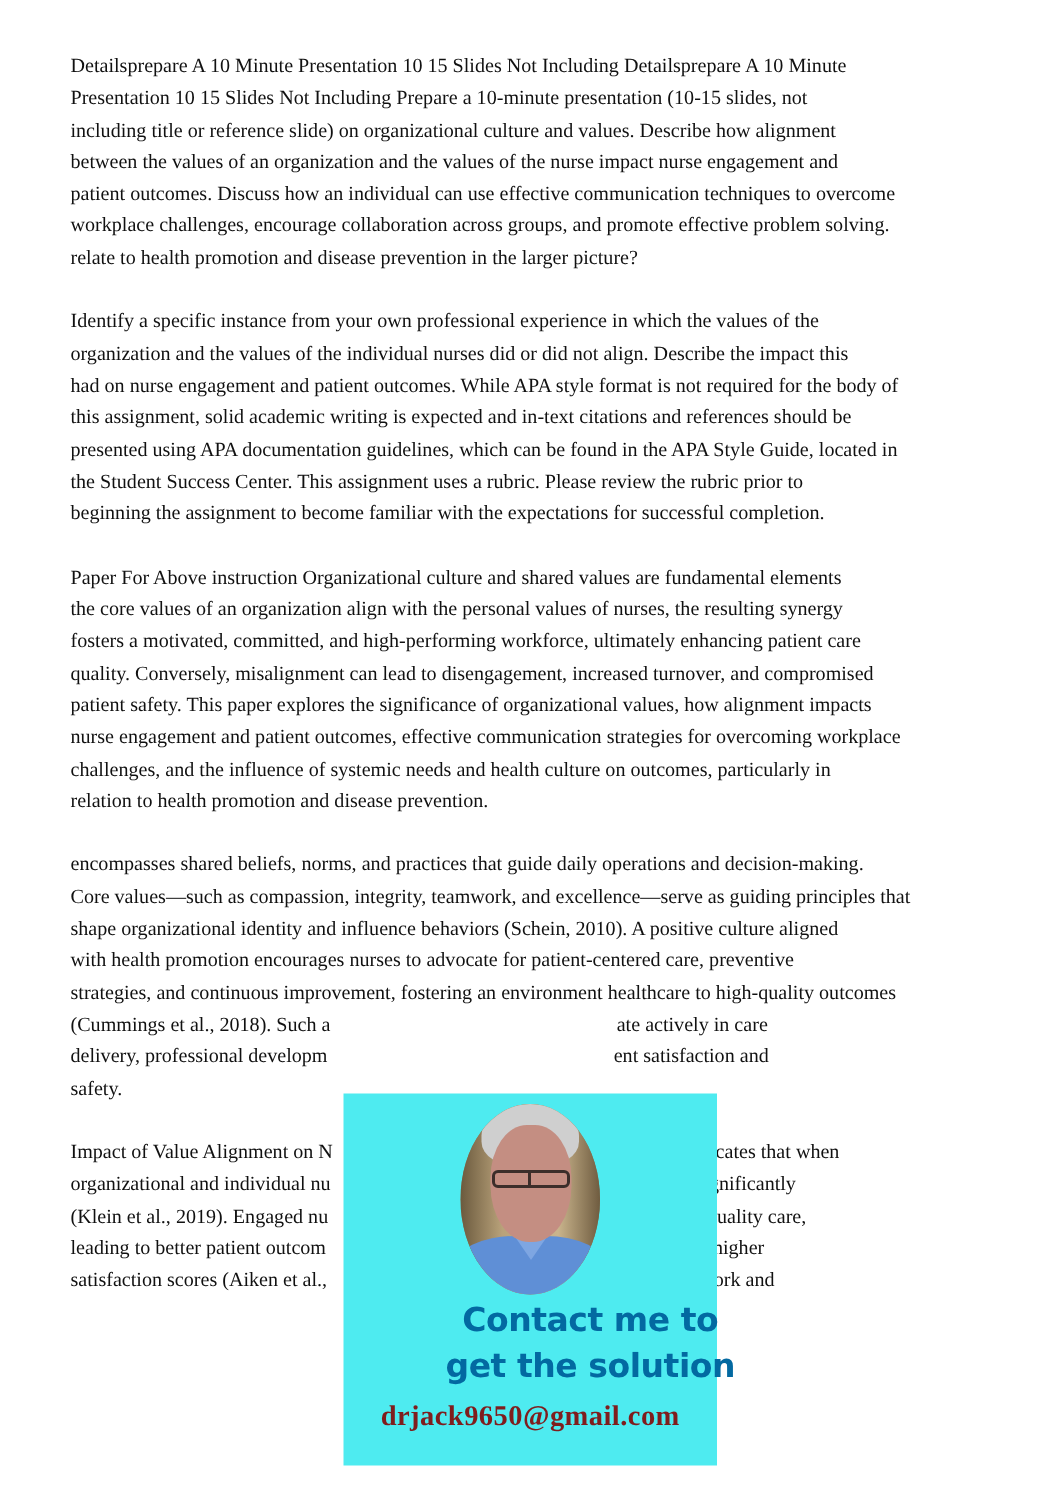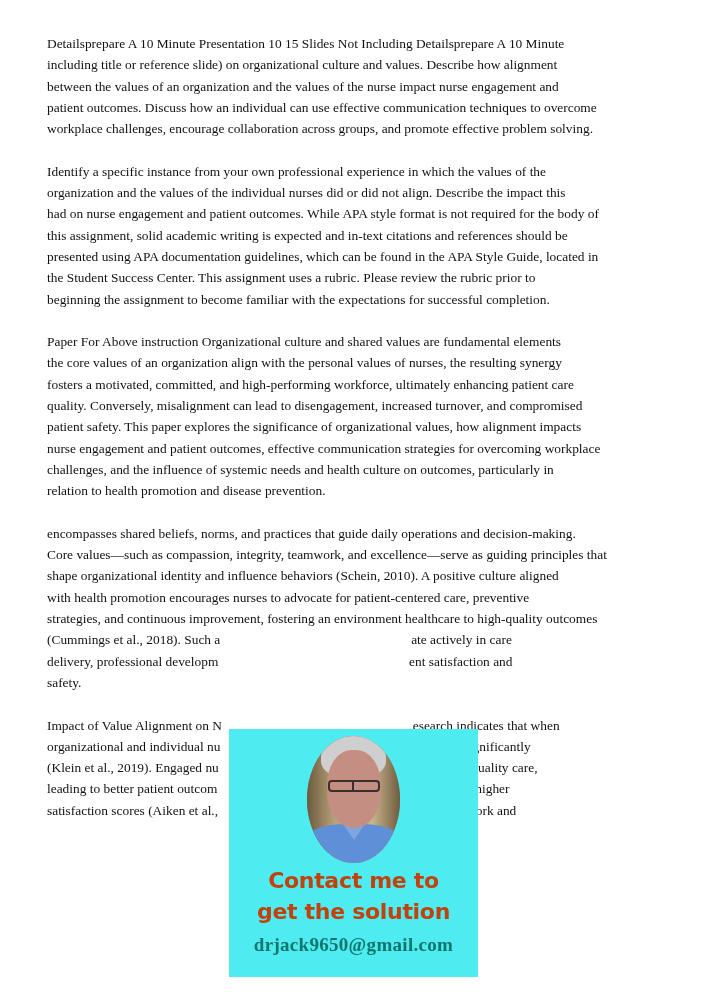--- a/index.html
+++ b/index.html
@@ -111,46 +111,49 @@
     }
     .ad-headline {
       position: absolute;
       left: 0;
       top: 136px;
       width: 249px;
       font-family: "DejaVu Sans", "Liberation Sans", sans-serif;
       font-weight: bold;
       font-size: 22px;
       line-height: 31px;
-      color: #c2410c;
+      color: #0369a1;
       letter-spacing: -0.3px;
+      padding-left: 40px;
     }
     .ad-email {
       position: absolute;
       left: 0;
       top: 204px;
       width: 249px;
       font-family: "Liberation Serif", "DejaVu Serif", serif;
       font-weight: bold;
       font-size: 19px;
       line-height: 24px;
-      color: #0f766e;
+      color: #7f1d1d;
       letter-spacing: 0.3px;
     }
   </style>
 </head>
 <body>
 
 <div class="doc">
   <p class="para">
     <span class="line">Detailsprepare A 10 Minute Presentation 10 15 Slides Not Including Detailsprepare A 10 Minute</span>
+    <span class="line">Presentation 10 15 Slides Not Including Prepare a 10-minute presentation (10-15 slides, not</span>
     <span class="line">including title or reference slide) on organizational culture and values. Describe how alignment</span>
     <span class="line">between the values of an organization and the values of the nurse impact nurse engagement and</span>
     <span class="line">patient outcomes. Discuss how an individual can use effective communication techniques to overcome</span>
     <span class="line">workplace challenges, encourage collaboration across groups, and promote effective problem solving.</span>
+    <span class="line">relate to health promotion and disease prevention in the larger picture?</span>
   </p>
   <p class="para">
     <span class="line">Identify a specific instance from your own professional experience in which the values of the</span>
     <span class="line">organization and the values of the individual nurses did or did not align. Describe the impact this</span>
     <span class="line">had on nurse engagement and patient outcomes. While APA style format is not required for the body of</span>
     <span class="line">this assignment, solid academic writing is expected and in-text citations and references should be</span>
     <span class="line">presented using APA documentation guidelines, which can be found in the APA Style Guide, located in</span>
     <span class="line">the Student Success Center. This assignment uses a rubric. Please review the rubric prior to</span>
     <span class="line">beginning the assignment to become familiar with the expectations for successful completion.</span>
   </p>

